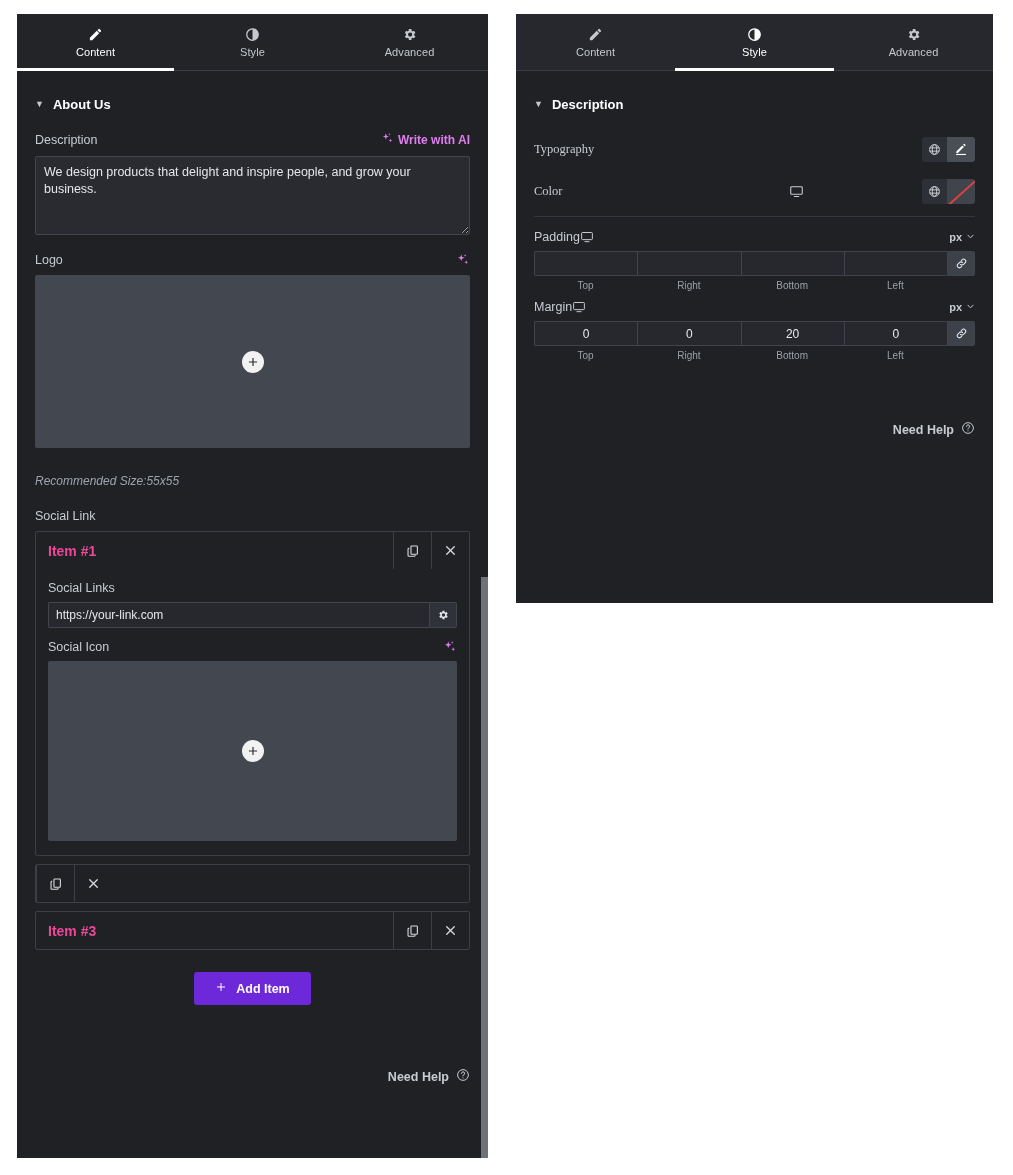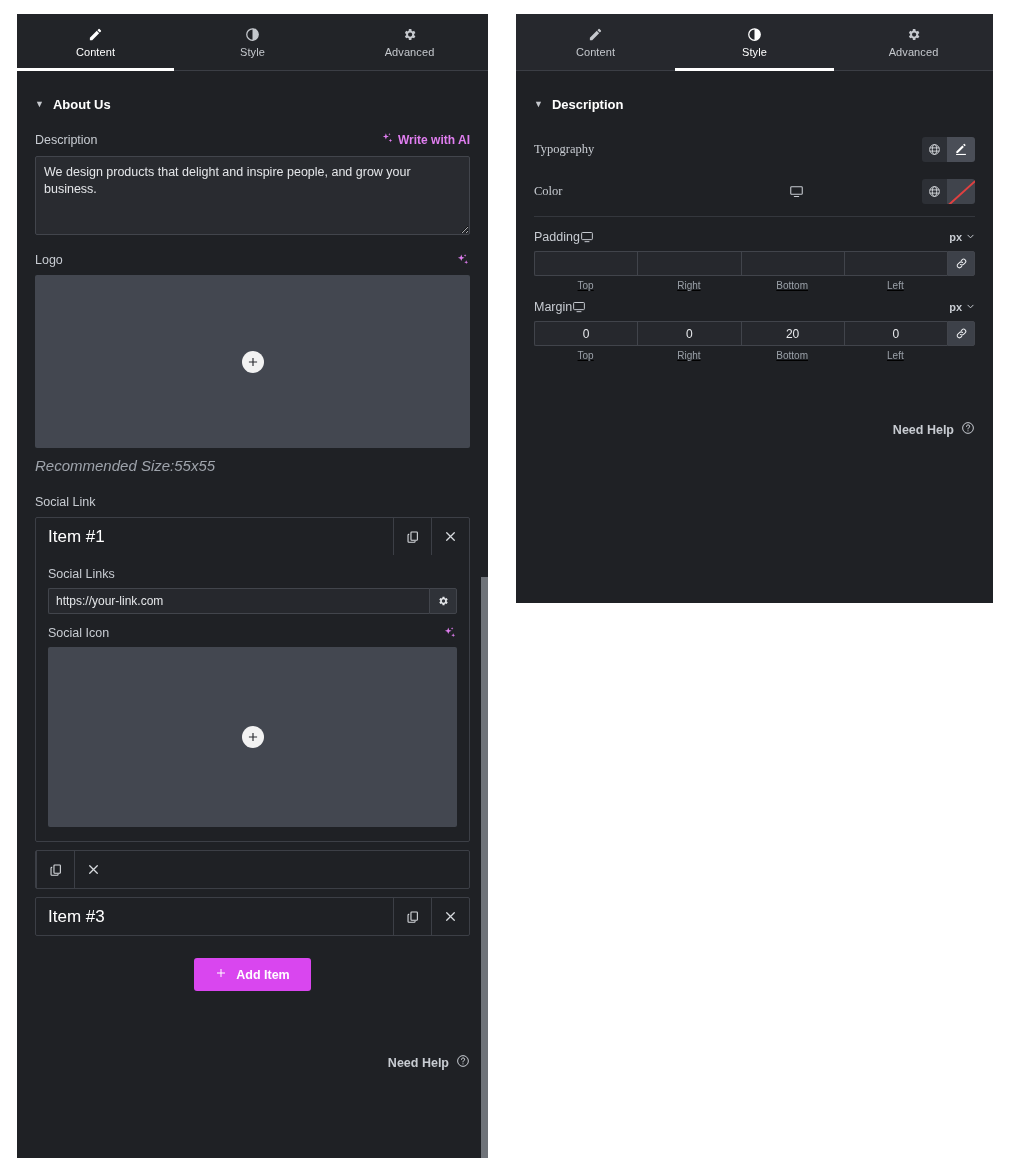--- a/index.html
+++ b/index.html
@@ -96,38 +96,38 @@
   #logo-uploader { height: 173px; }
   #social-icon-uploader { height: 180px; }
   .plus-circle {
     width: 22px; height: 22px; border-radius: 50%;
     background: #f2f2f2;
     display: flex; align-items: center; justify-content: center;
   }
   .plus-circle svg { display:block; }
 
   .hint {
-    font-size: 15px; font-style: italic; color: #9fa4ac;
-    margin-top: 9px;
+    font-size: 12px; font-style: italic; color: #9fa4ac;
+    margin-top: 26px;
   }
 
   
   .repeater-label { font-size: 12.5px; color: #c8ccd2; margin: 21px 0 8px; }
   .rep-item {
     border: 1px solid #3c3f46;
     border-radius: 2px;
     margin-bottom: 8px;
     background: #1f2125;
   }
   .rep-head {
     display: flex; align-items: stretch; height: 37px;
   }
   .rep-title {
     flex: 1; display: flex; align-items: center;
-    padding-left: 12px; font-size: 17px; color: #ffffff; cursor: pointer;
+    padding-left: 12px; font-size: 14px; color: #ec4899; cursor: pointer; font-weight: bold;
   }
   .rep-btn {
     width: 38px;
     display: flex; align-items: center; justify-content: center;
     border-left: 1px solid #3c3f46;
     color: #d7dade; cursor: pointer;
   }
   .rep-body { padding: 0 12px 14px; }
   .rep-sub-label { font-size: 12.5px; color: #c8ccd2; padding: 12px 0 7px; }
 
@@ -152,21 +152,21 @@
     display: flex; align-items: center; justify-content: center;
     color: #e4e6e9; cursor: pointer;
   }
 
   .sparkle { color: #e07ef0; cursor: pointer; display:flex; }
 
   
   .add-wrap { display: flex; justify-content: center; padding: 14px 0 0; }
   .add-btn {
     display: flex; align-items: center; gap: 9px;
-    background: #d946ef;
+    background: #6d28d9;
     color: #ffffff;
     border: none; border-radius: 3px;
     font-family: "Liberation Sans", sans-serif;
     font-size: 12.5px; font-weight: bold;
     padding: 9px 21px;
     cursor: pointer;
   }
 
   
   .need-help {
@@ -240,21 +240,21 @@
   }
   .dim-inputs input:first-child { border-radius: 2px 0 0 2px; }
   .link-btn {
     width: 28px;
     background: #3d4149;
     border: 1px solid #41444b;
     border-radius: 0 2px 2px 0;
     display: flex; align-items: center; justify-content: center;
     color: #e8eaed; cursor: pointer;
   }
-  .dim-labels { display: flex; padding-top: 4px; text-decoration: underline; }
+  .dim-labels { display: flex; padding-top: 4px; }
   .dim-labels span {
     flex: 1; text-align: center;
     font-size: 10px; color: #9aa0a8;
   }
   .dim-labels .pad { width: 28px; flex: none; }
 
   
   #content-scrollbar {
     position: absolute;
     right: 0; top: 506px;

